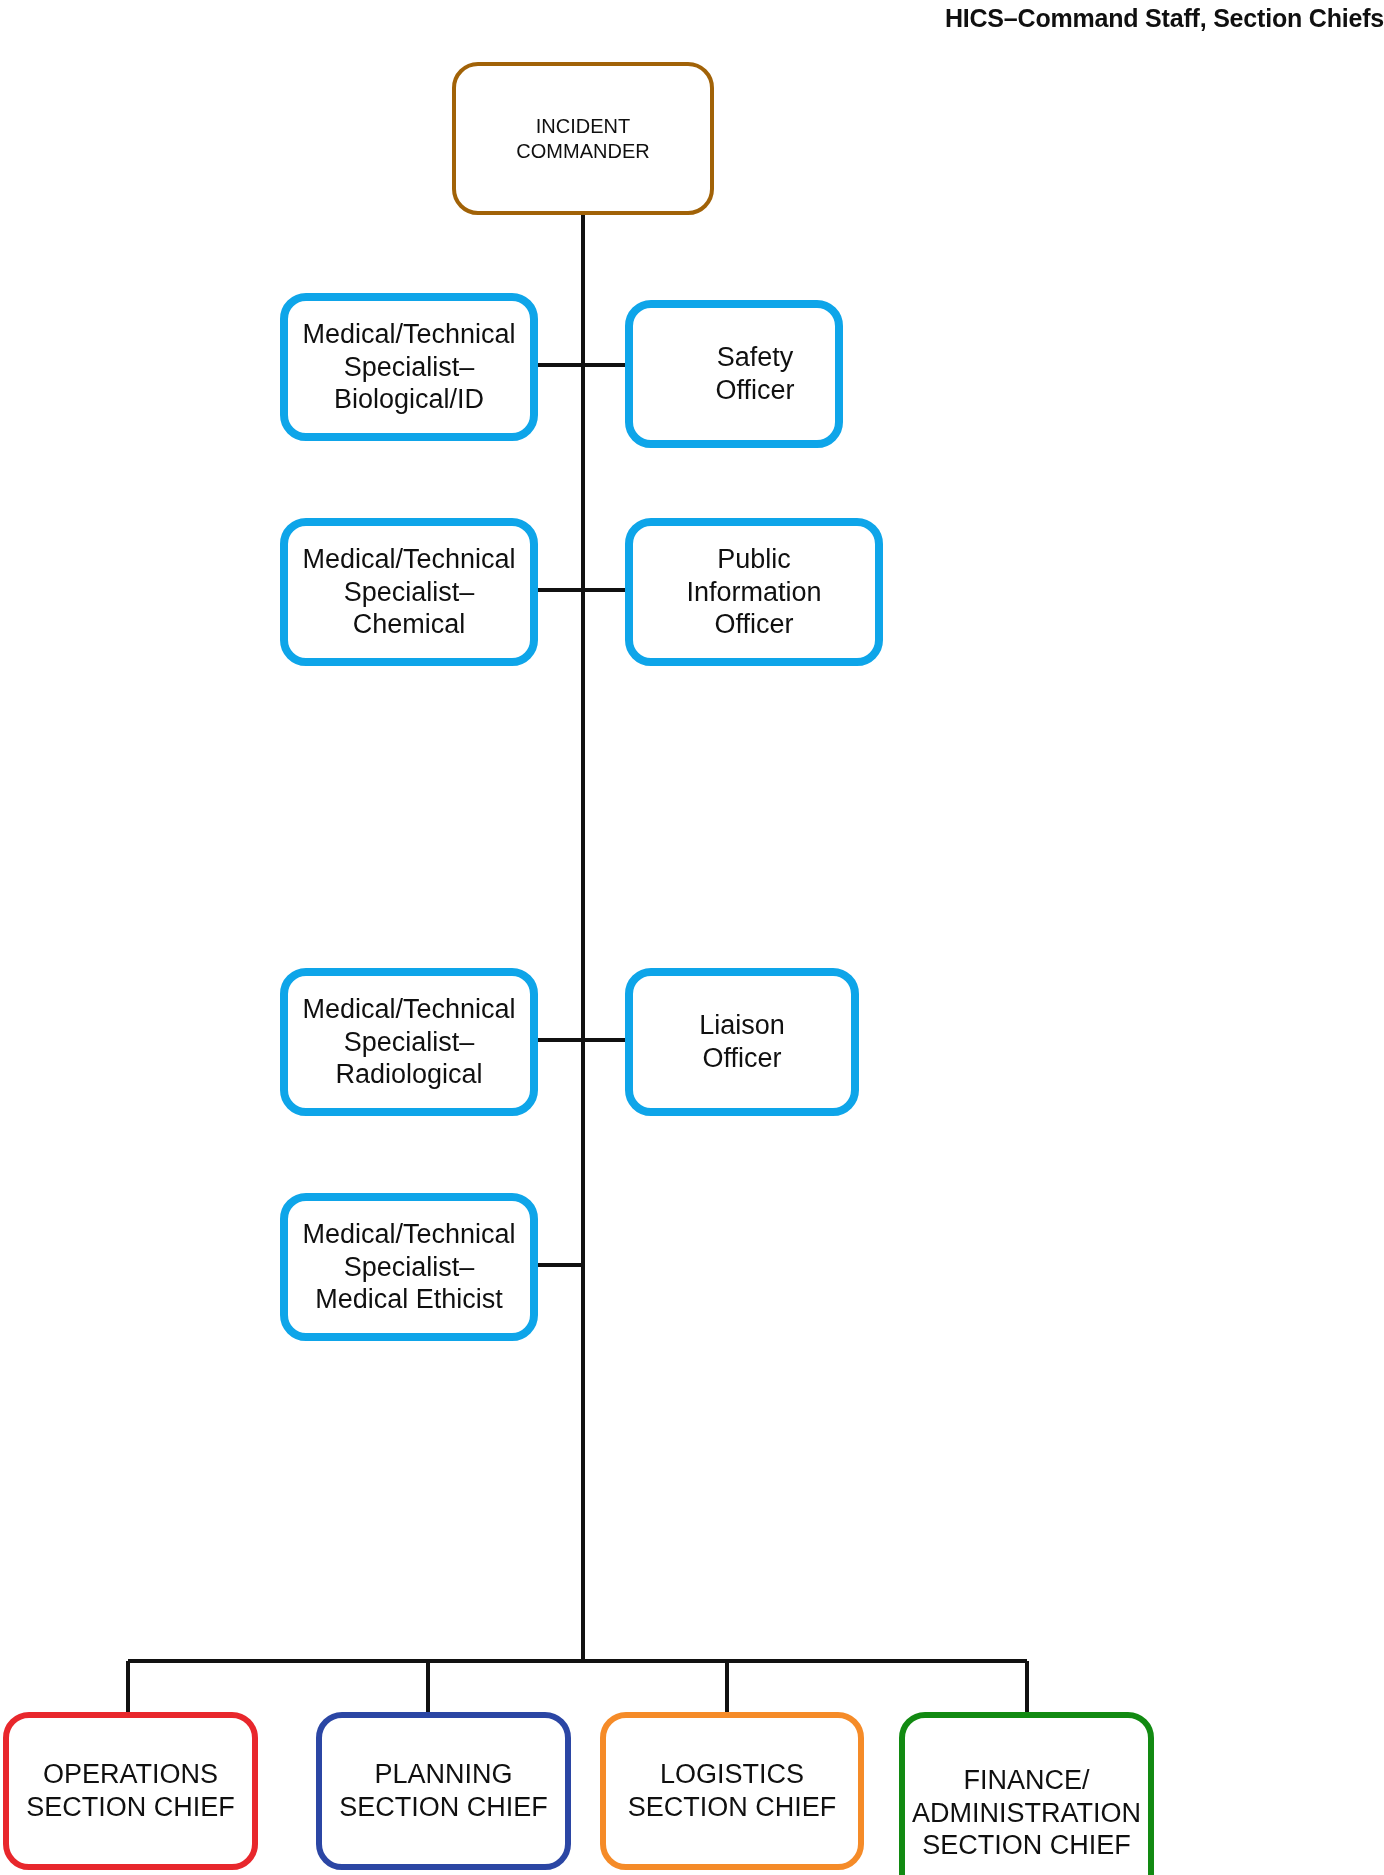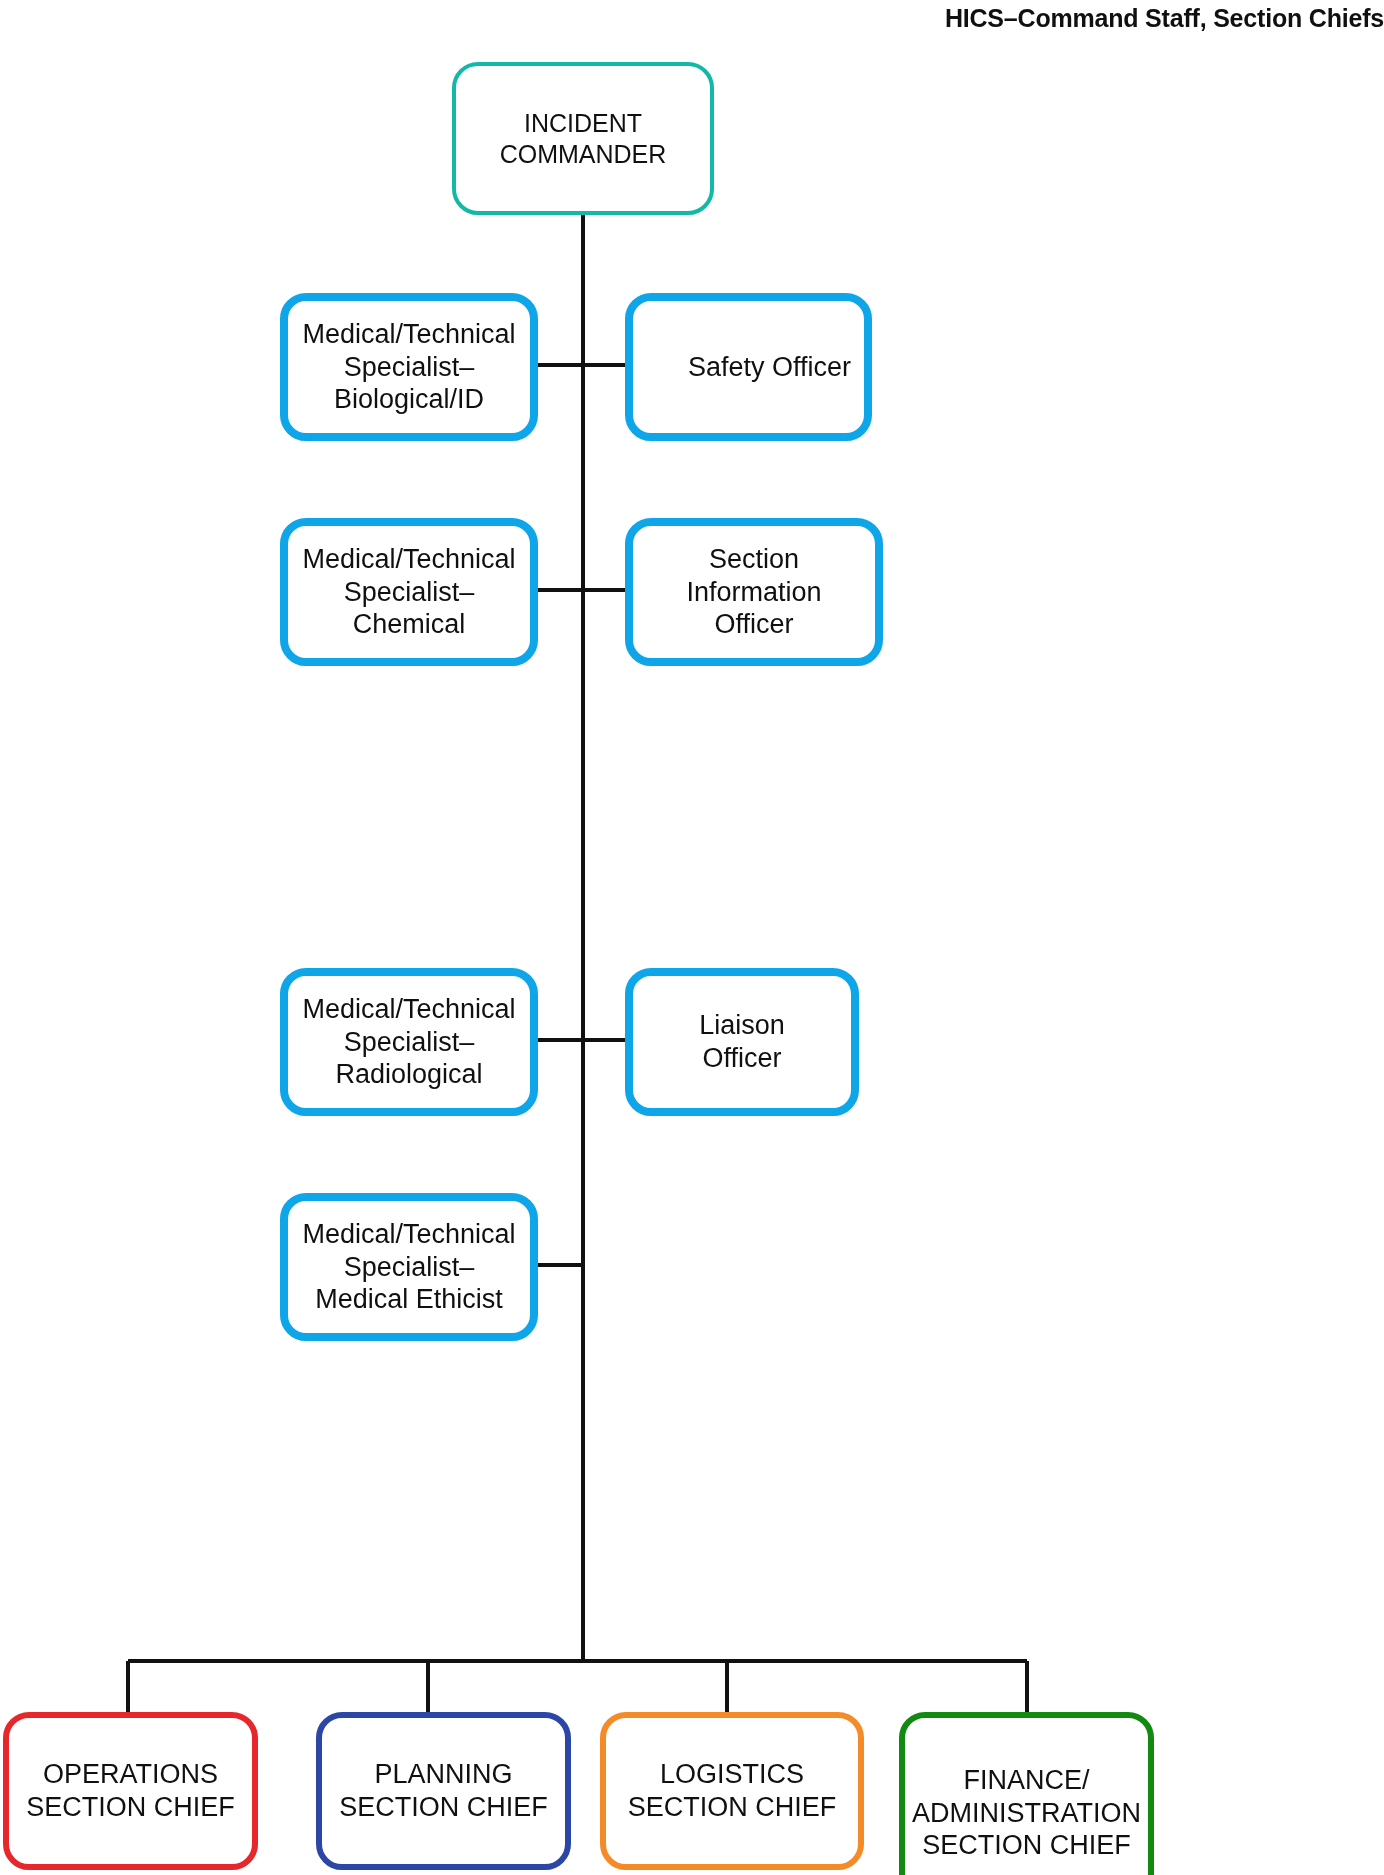--- a/index.html
+++ b/index.html
@@ -47,23 +47,23 @@
     text-align: center;
     color: #101010;
     line-height: 1.22;
   }
   .node .node-label {
     display: block;
     white-space: pre-line;
     padding: 0 6px;
   }
   .node-ic {
-    border: 4px solid #14b8a6;
+    border: 4px solid #a16207;
     border-radius: 26px;
-    font-size: 25px;
+    font-size: 20px;
   }
   .node-yellow {
     border: 8px solid #0ea5e9;
     border-radius: 26px;
     font-size: 27px;
   }
   .node-red {
     border: 6px solid #E8272C;
     border-radius: 26px;
     font-size: 27px;
@@ -135,26 +135,26 @@
 Specialist–
 Radiological</span>
   </div>
 
   <div class="node node-yellow" style="left:280px; top:1193px; width:258px; height:148px;">
     <span class="node-label">Medical/Technical
 Specialist–
 Medical Ethicist</span>
   </div>
 
-  <div class="node node-yellow" style="left:625px; top:293px; width:247px; height:148px;padding-left:42px;">
+  <div class="node node-yellow" style="left:625px; top:300px; width:218px; height:148px;padding-left:42px;">
     <span class="node-label">Safety Officer</span>
   </div>
 
   <div class="node node-yellow" style="left:625px; top:518px; width:258px; height:148px;">
-    <span class="node-label">Section
+    <span class="node-label">Public
 Information
 Officer</span>
   </div>
 
   <div class="node node-yellow" style="left:625px; top:968px; width:234px; height:148px;">
     <span class="node-label">Liaison
 Officer</span>
   </div>
 
   <div class="node node-red" style="left:3px; top:1712px; width:255px; height:158px;">

